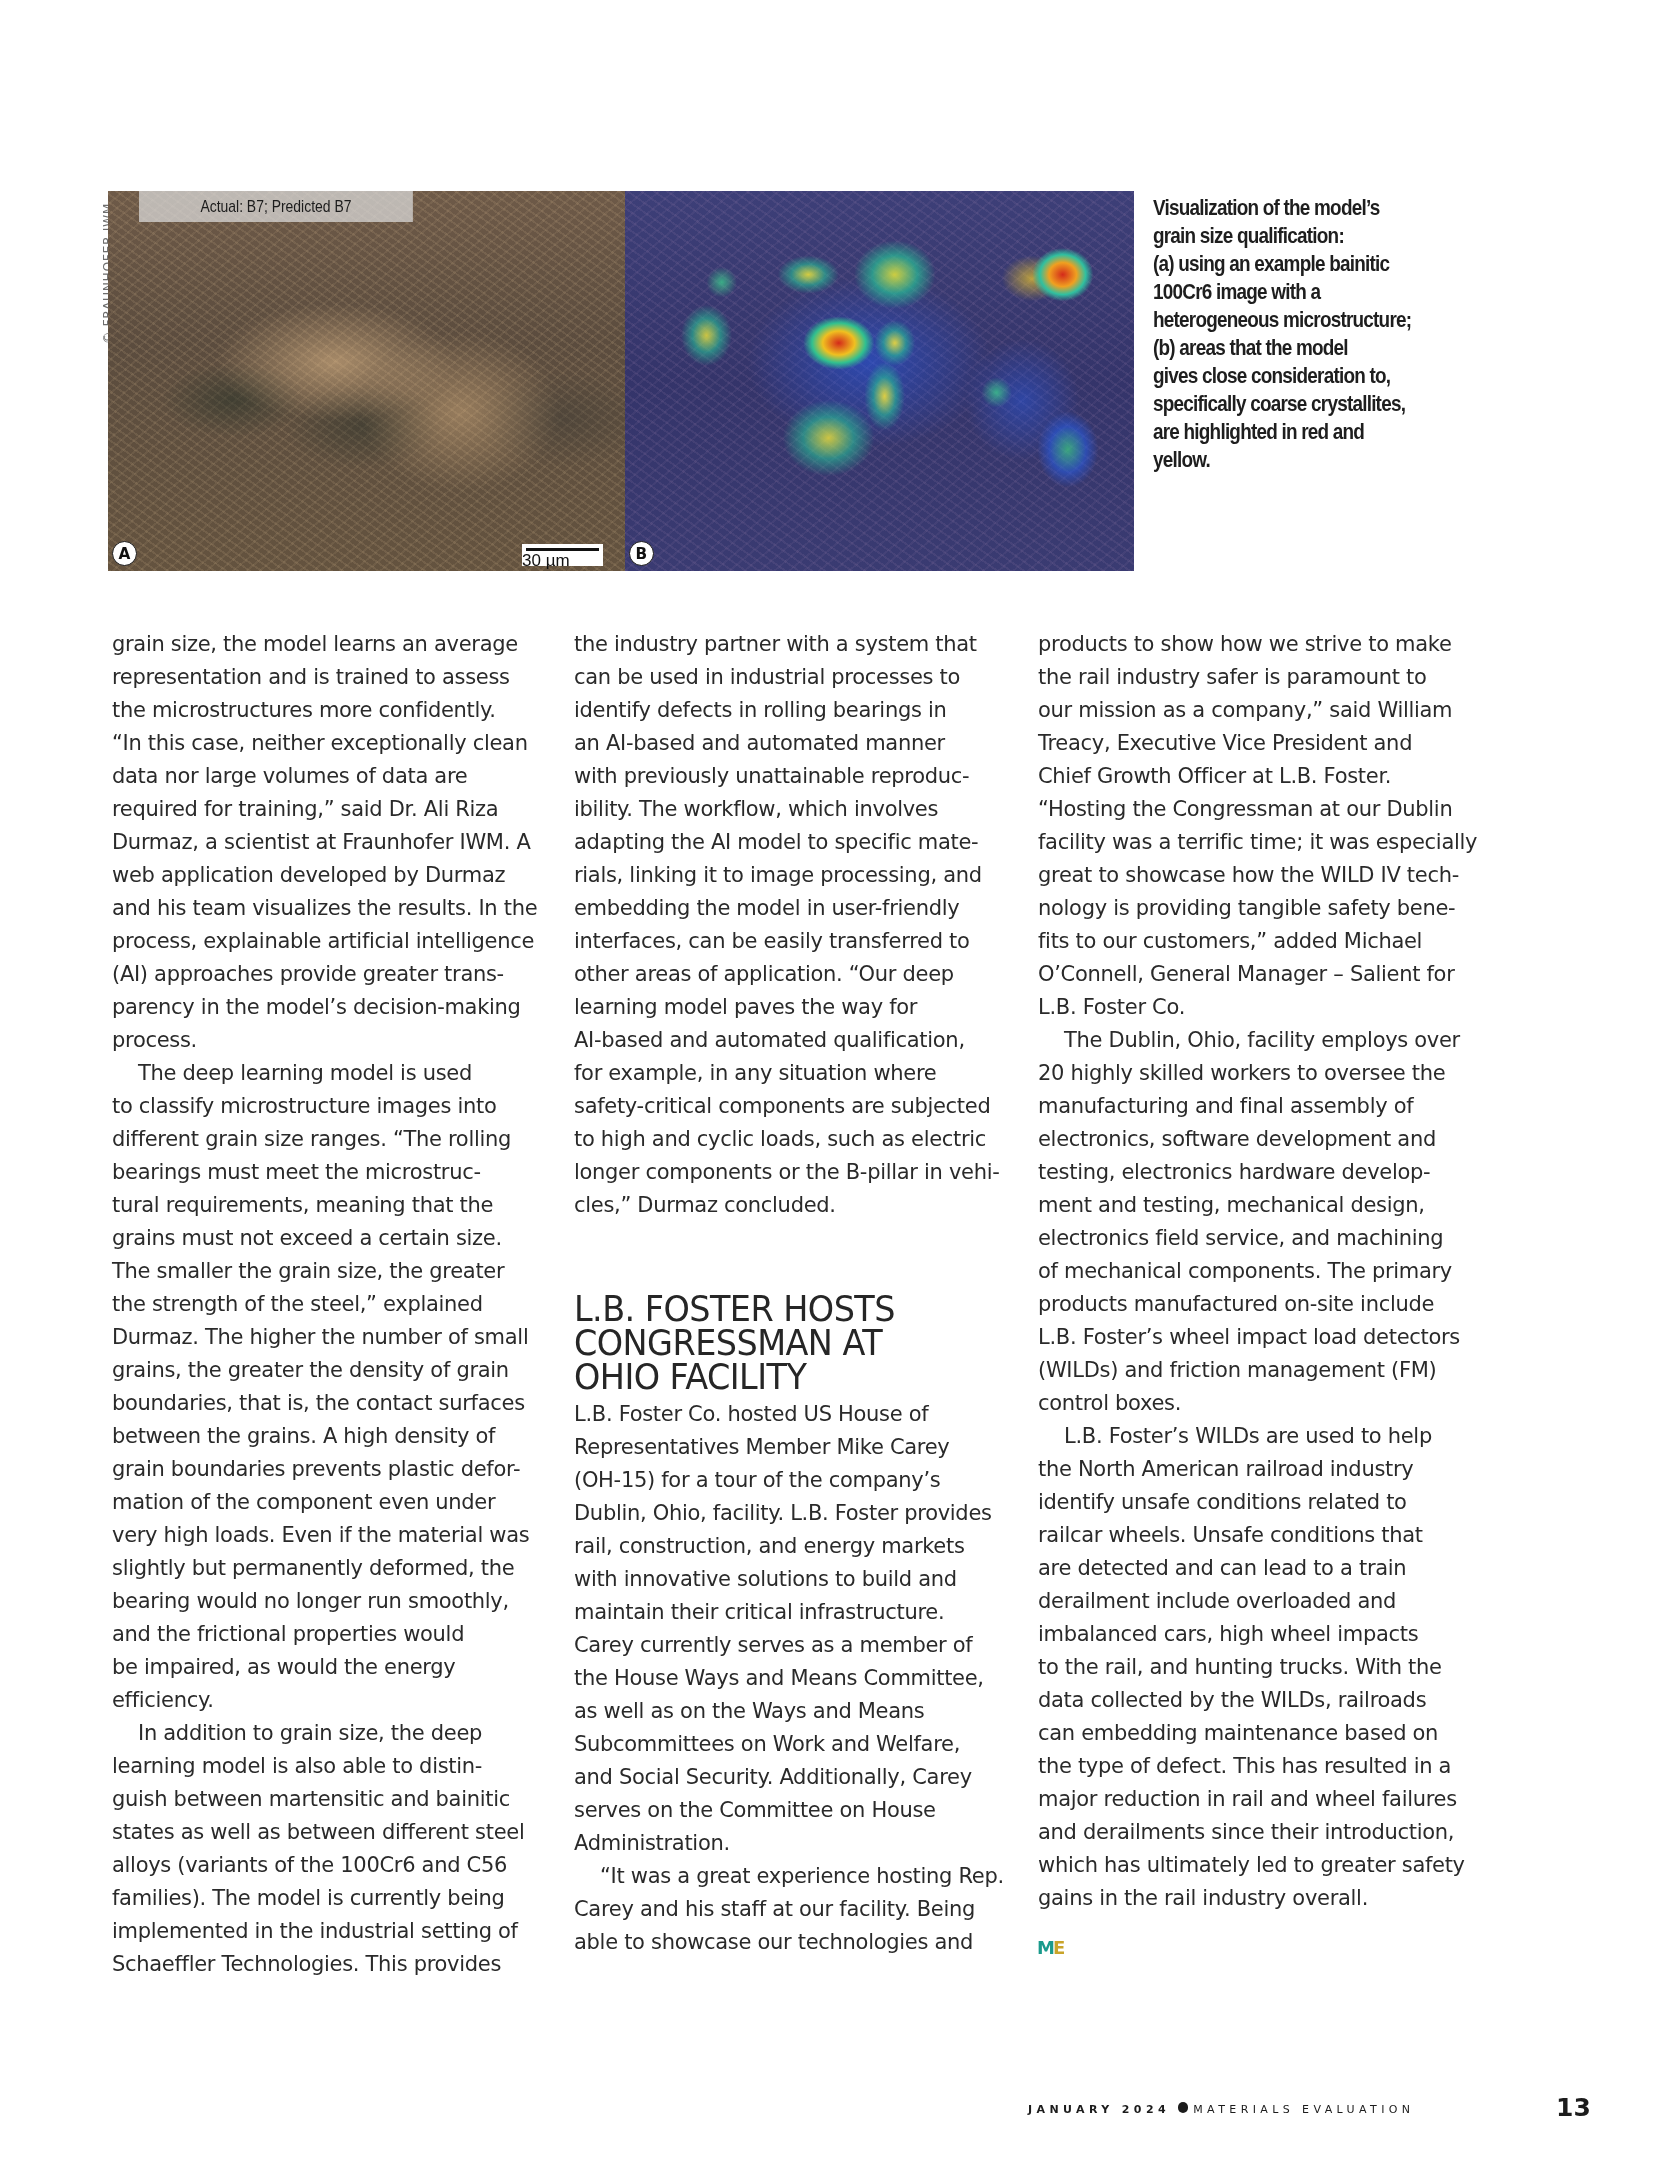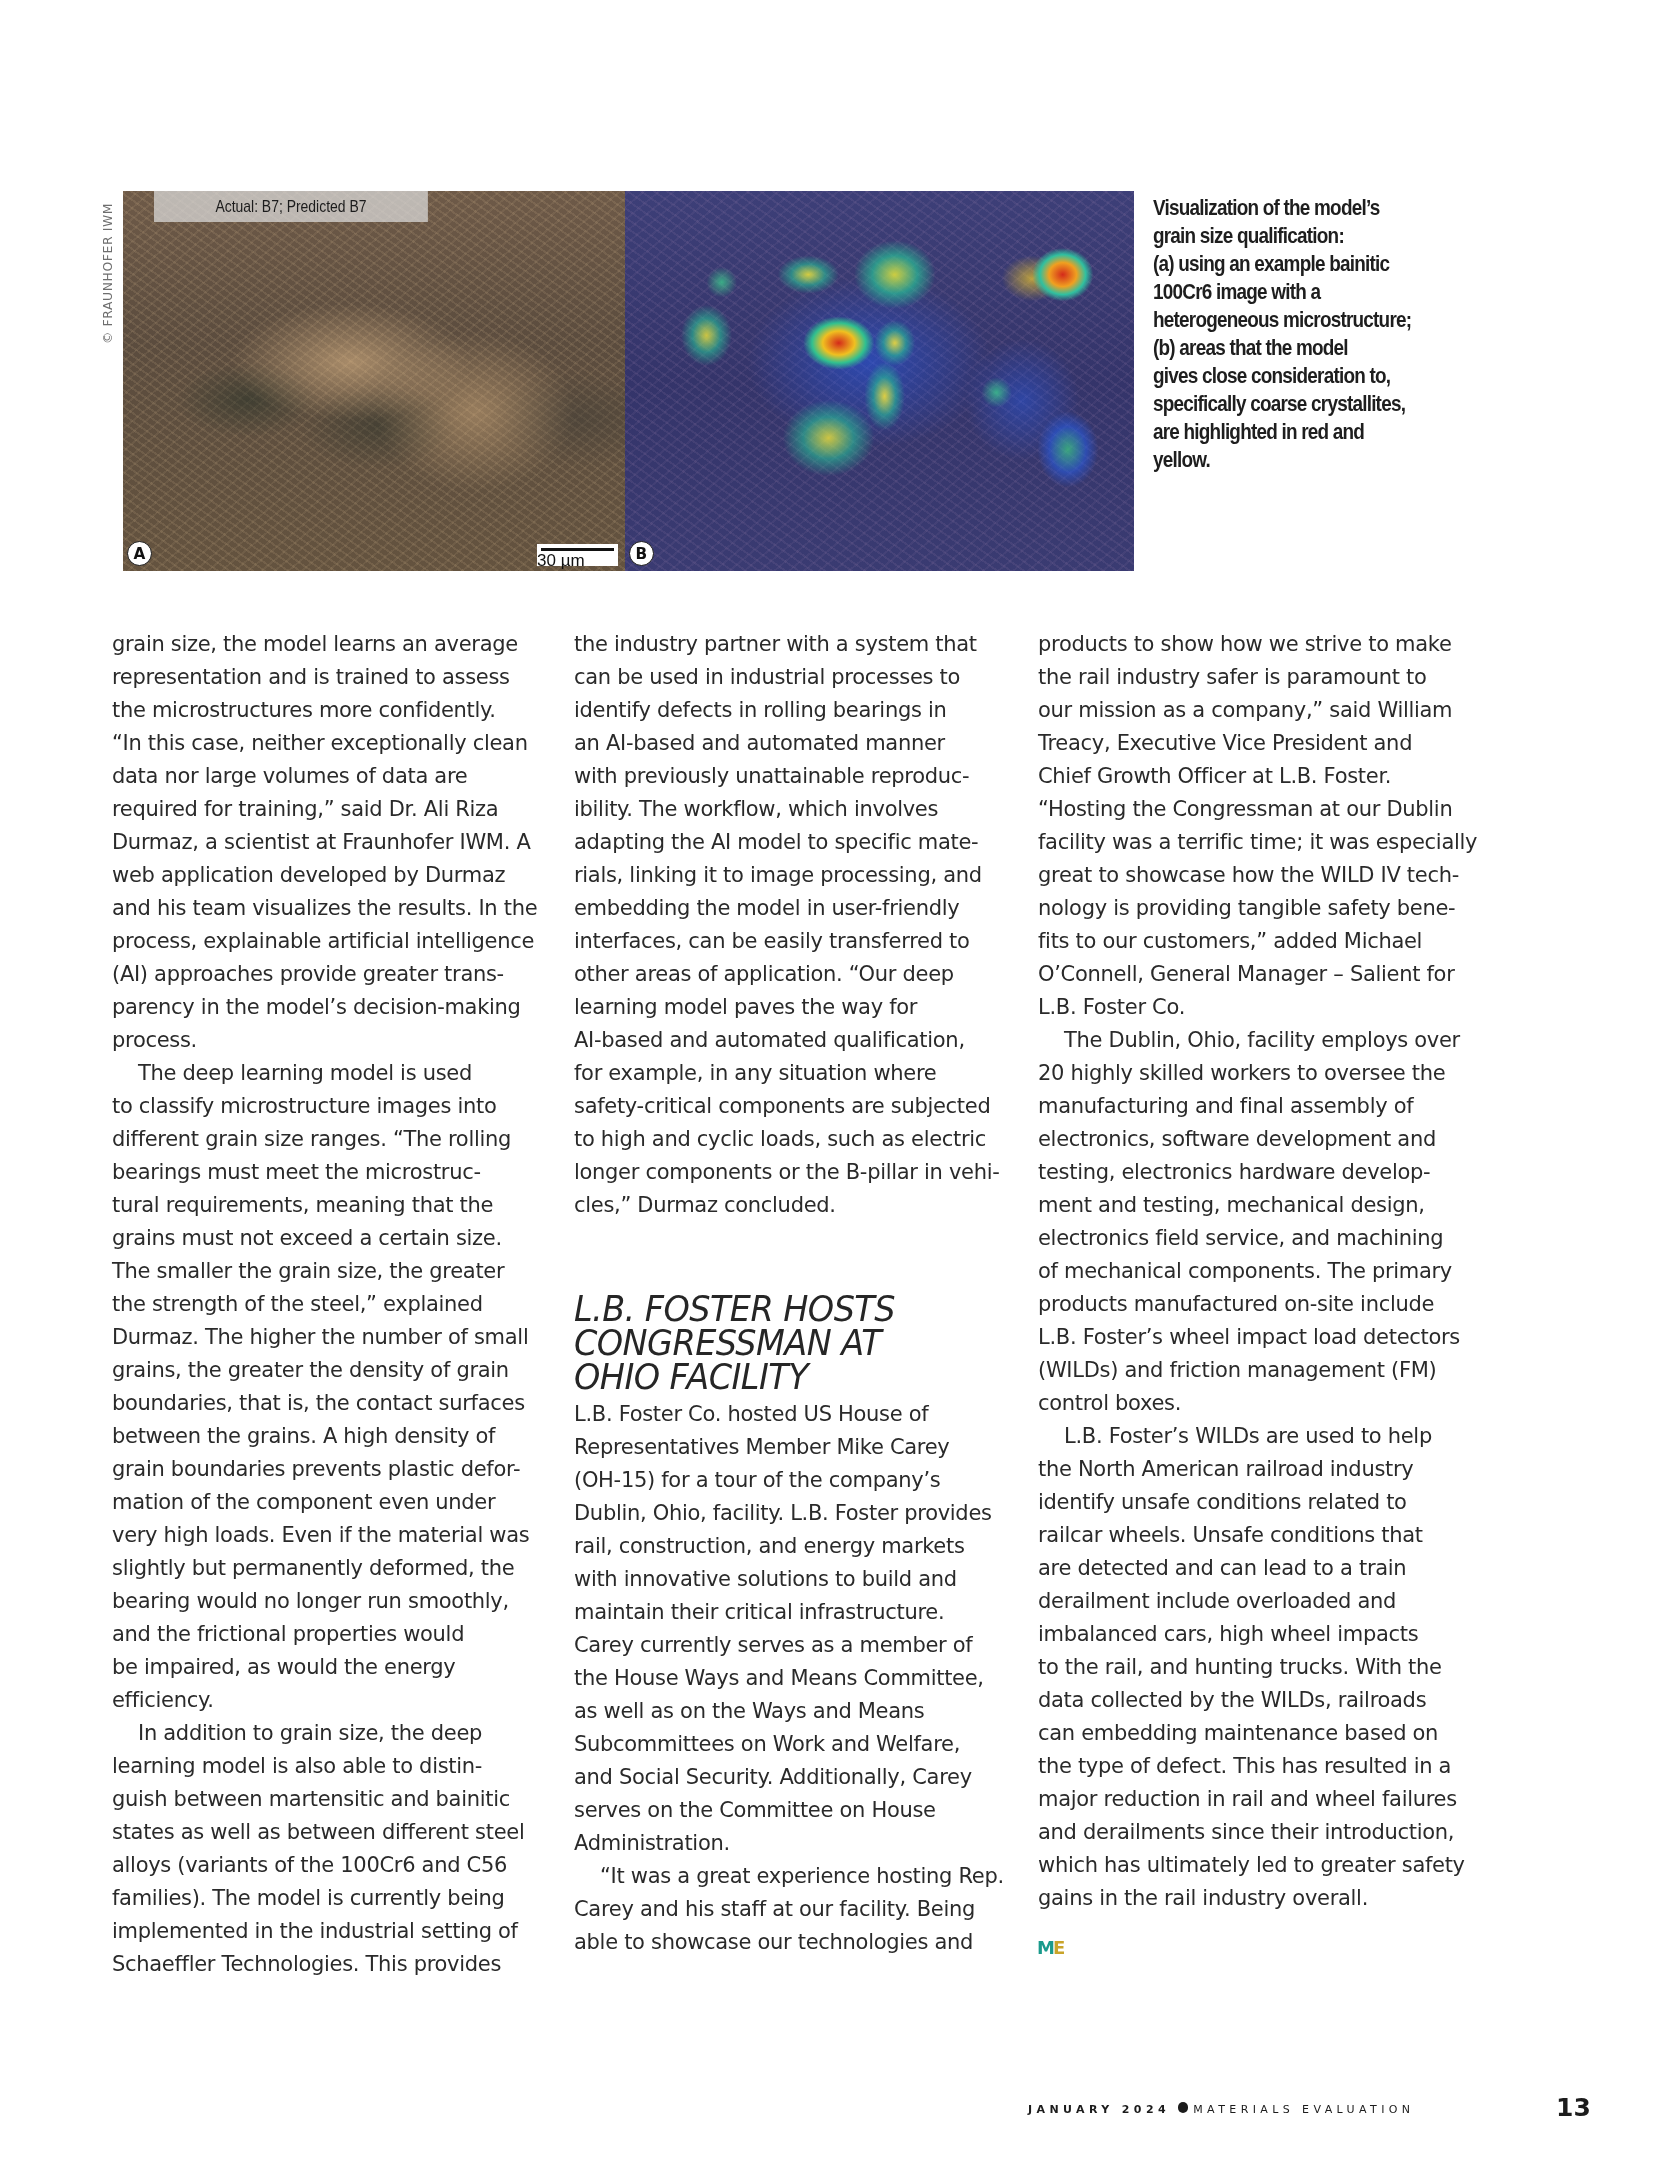--- a/index.html
+++ b/index.html
@@ -14,21 +14,21 @@
     position: absolute; left: 0; top: 0;
     transform-origin: 0 0;
     transform: translate(15.3px, 153px) rotate(-90deg);
     white-space: nowrap;
     font-family: "DejaVu Sans", sans-serif; font-size: 12.4px; letter-spacing: 0.6px;
     color: #6e6e6e;
   }
 
   .photo { position: absolute; top: 191px; height: 380px; overflow: hidden; }
   .photo-a {
-    left: 123px; width: 568px;
+    left: 108px; width: 568px;
     background:
       radial-gradient(ellipse 30% 22% at 40% 45%, rgba(230,190,140,0.55), transparent 70%),
       radial-gradient(ellipse 25% 30% at 62% 58%, rgba(220,180,130,0.45), transparent 70%),
       radial-gradient(ellipse 18% 14% at 22% 55%, rgba(40,50,40,0.55), transparent 70%),
       radial-gradient(ellipse 20% 16% at 45% 62%, rgba(40,48,40,0.45), transparent 70%),
       radial-gradient(ellipse 22% 18% at 80% 60%, rgba(60,58,52,0.45), transparent 70%),
       repeating-linear-gradient(35deg, rgba(255,220,170,0.10) 0 1.9px, transparent 1.9px 6.7px),
       repeating-linear-gradient(-40deg, rgba(255,220,170,0.08) 0 1.9px, transparent 1.9px 8.6px),
       linear-gradient(180deg, #6e5a48 0%, #5b4c3e 40%, #64533f 100%);
   }
@@ -94,21 +94,21 @@
   .col .ln { white-space: nowrap; height: 33px; }
   .col .ln span { display: inline-block; transform-origin: left center; }
   .col .indent { padding-left: 26px; }
   .col-1 { left: 112px; }
   .col-2 { left: 574px; }
   .col-3 { left: 1038px; }
 
   .heading {
     position: absolute; left: 574px; top: 1292px; width: 459px;
     font-family: "DejaVu Sans", sans-serif; font-weight: normal;
-    font-size: 36px; line-height: 34px; color: #262626; letter-spacing: -0.6px; font-style: italic;
+    font-size: 36px; line-height: 34px; color: #262626; letter-spacing: -0.6px;
   }
   .heading div { white-space: nowrap; transform: scaleX(0.93); transform-origin: left center; }
   .col-2b { position: absolute; left: 574px; top: 1398px; width: 459px;
     font-family: "DejaVu Sans", sans-serif; font-size: 21px; line-height: 33px;
     color: #2a2a2a; letter-spacing: -0.3px; }
   .col-2b .ln { white-space: nowrap; height: 33px; }
   .col-2b .ln span { display: inline-block; transform-origin: left center; }
   .col-2b .indent { padding-left: 26px; }
 
   .me-logo {

